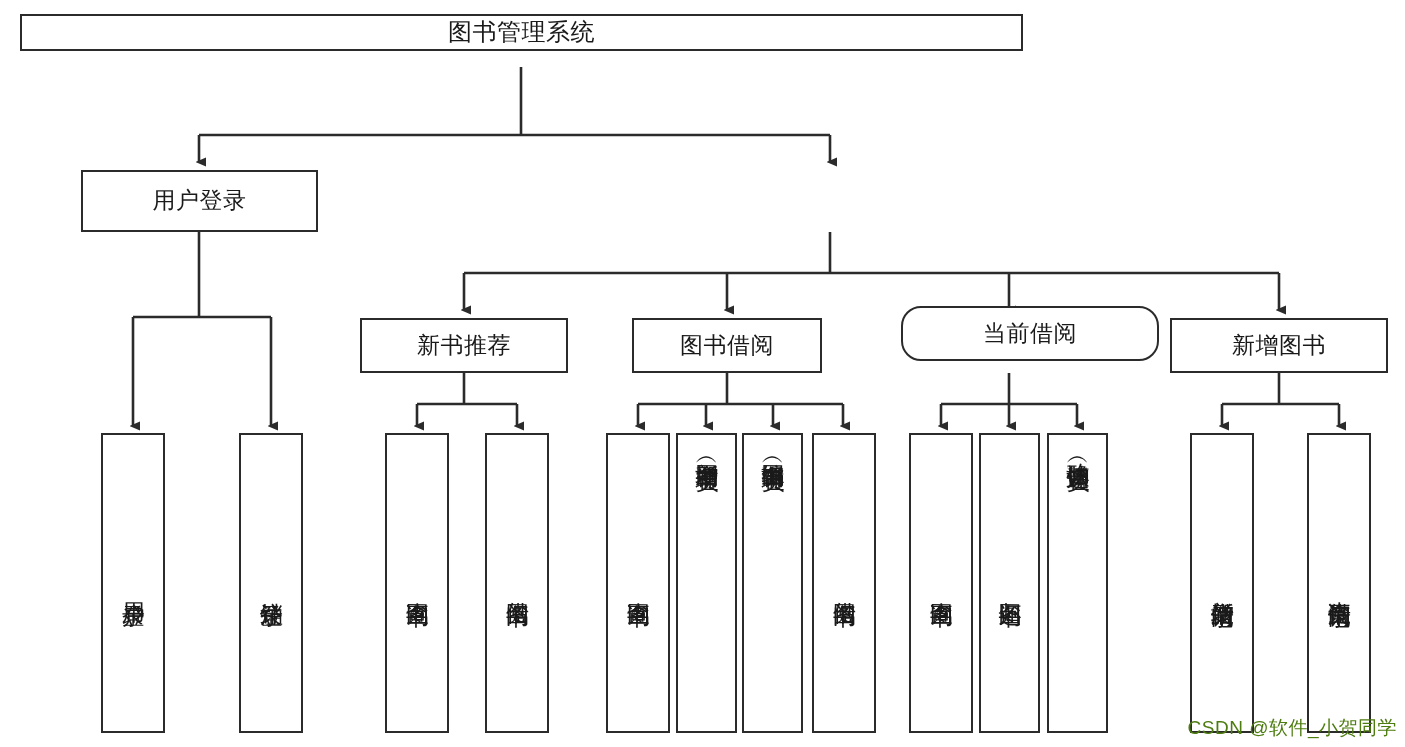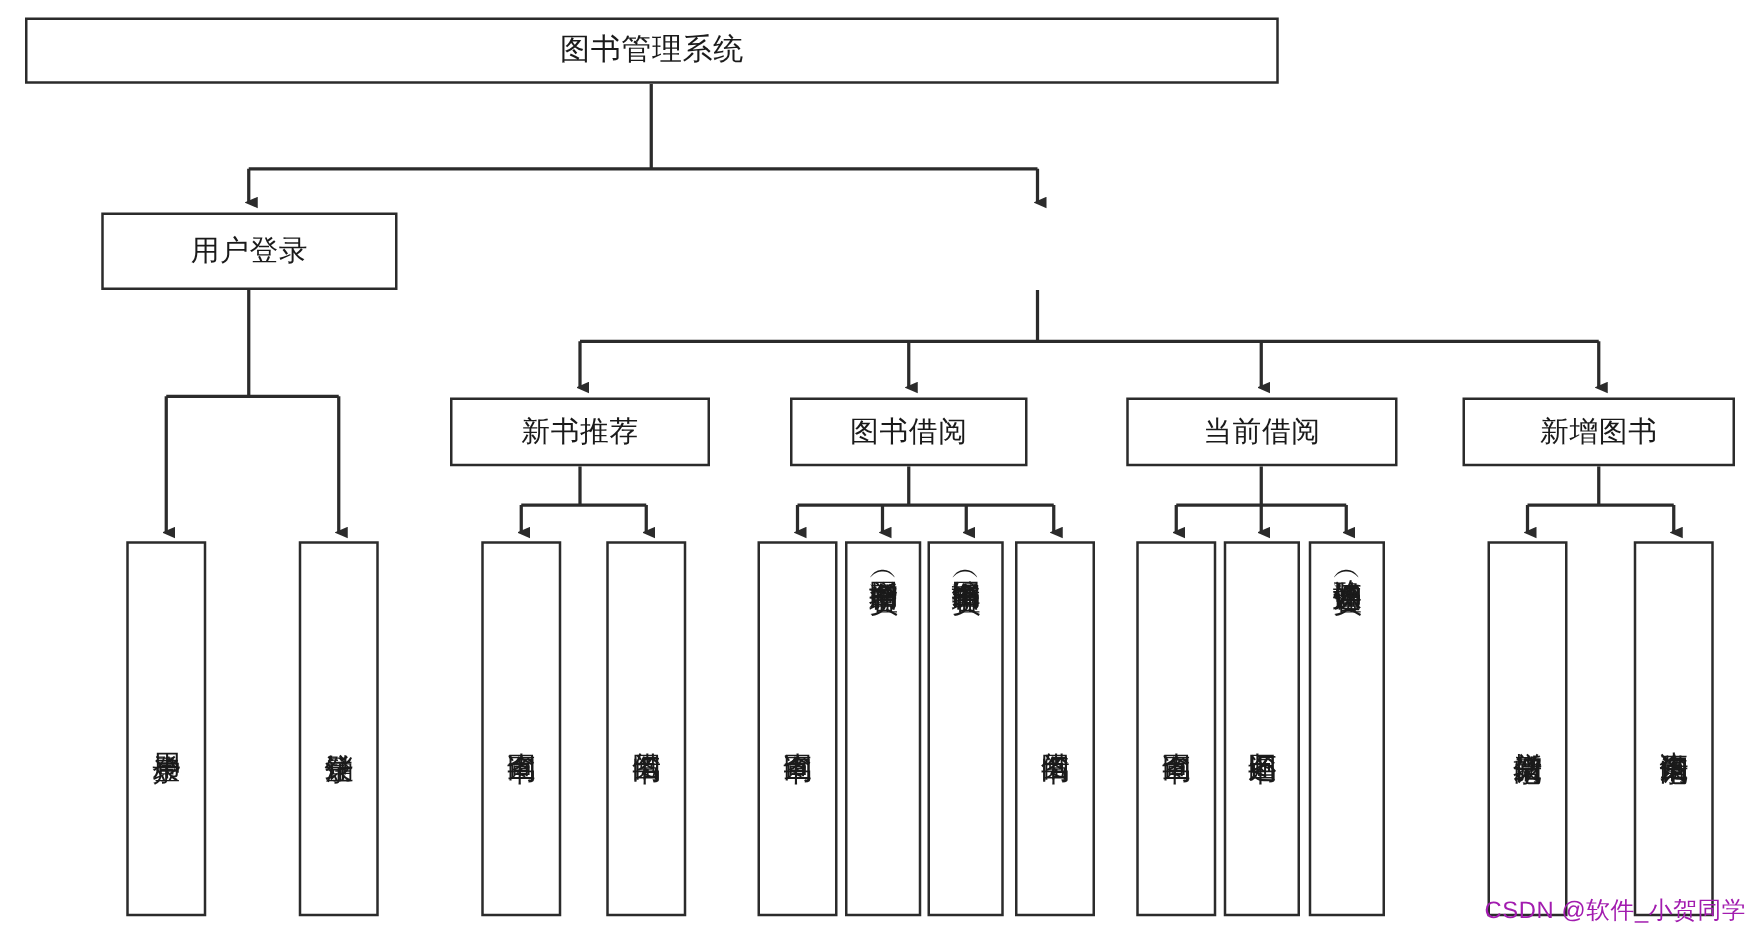--- a/index.html
+++ b/index.html
@@ -66,21 +66,21 @@
     top: 0;
     width: 1405px;
     height: 747px;
     pointer-events: none;
   }
   .watermark {
     position: absolute;
     right: 8px;
     bottom: 6px;
     font-size: 19px;
-    color: #a21caf;
+    color: #4d7c0f;
     letter-spacing: 0.5px;
     white-space: nowrap;
   }
 </style>
 </head>
 <body>
 
 <div id="canvas">
 
   <svg class="links" viewBox="0 0 1405 747">
@@ -126,35 +126,35 @@
       <path d="M1009,404 L1009,426" marker-end="url(#arrow)"></path>
       <path d="M1077,404 L1077,426" marker-end="url(#arrow)"></path>
 
       <path d="M1279,373 L1279,404"></path>
       <path d="M1222,404 L1339,404"></path>
       <path d="M1222,404 L1222,426" marker-end="url(#arrow)"></path>
       <path d="M1339,404 L1339,426" marker-end="url(#arrow)"></path>
     </g>
   </svg>
 
-  <div class="node horiz root" style="left:20px; top:14px; width:1003px; height:53px;">
+  <div class="node horiz root" style="left:20px; top:14px; width:1003px; height:37px;">
     <span>图书管理系统</span>
   </div>
 
   <div class="node horiz" style="left:81px; top:170px; width:237px; height:62px;">
     <span>用户登录</span>
   </div>
 
   <div class="node horiz" style="left:360px; top:318px; width:208px; height:55px;">
     <span>新书推荐</span>
   </div>
   <div class="node horiz" style="left:632px; top:318px; width:190px; height:55px;">
     <span>图书借阅</span>
   </div>
-  <div class="node horiz" style="left:901px; top:318px; width:217px; height:55px;">
+  <div class="node horiz" style="left:901px; top:306px; width:258px; height:55px;border-radius:20px;">
     <span>当前借阅</span>
   </div>
   <div class="node horiz" style="left:1170px; top:318px; width:218px; height:55px;">
     <span>新增图书</span>
   </div>
 
   <div class="node leaf" style="left:101px; top:433px; width:64px; height:300px;">
     <div class="leaf-inner">
         <span class="vlabel">用户登录</span>
       </div>

